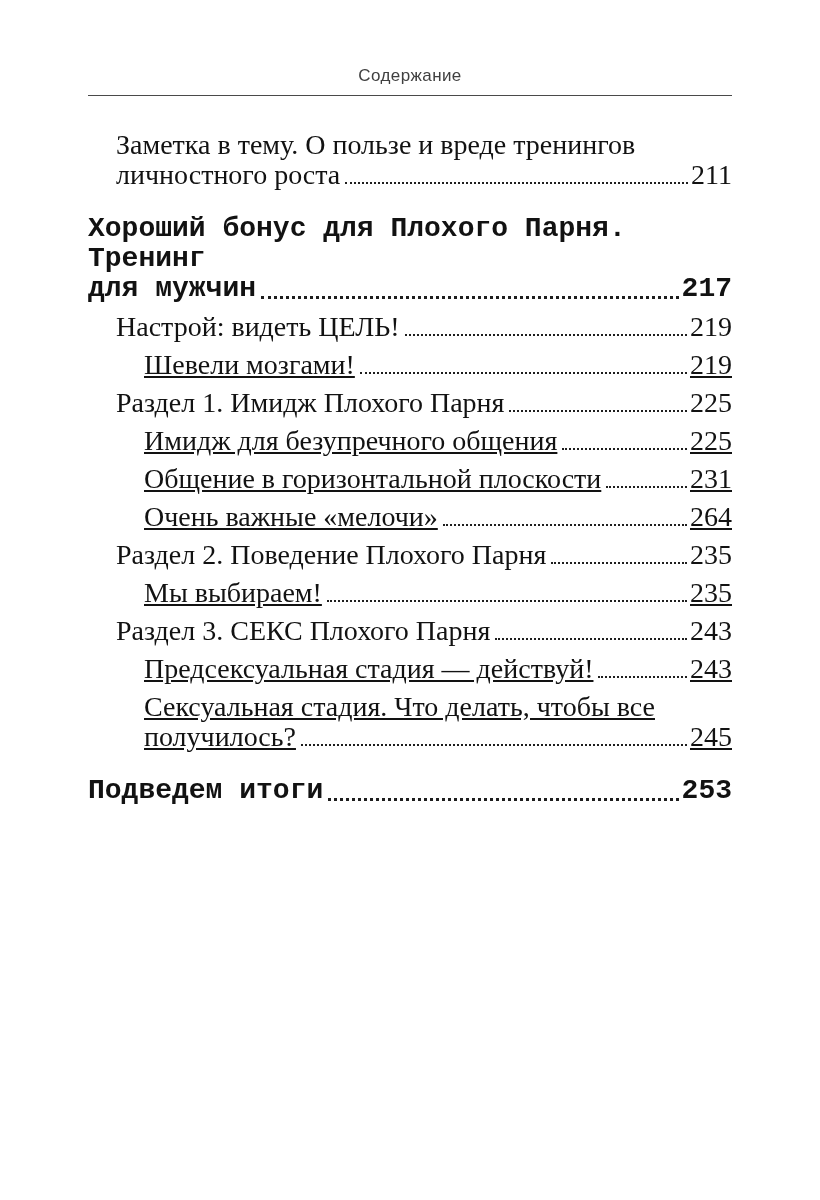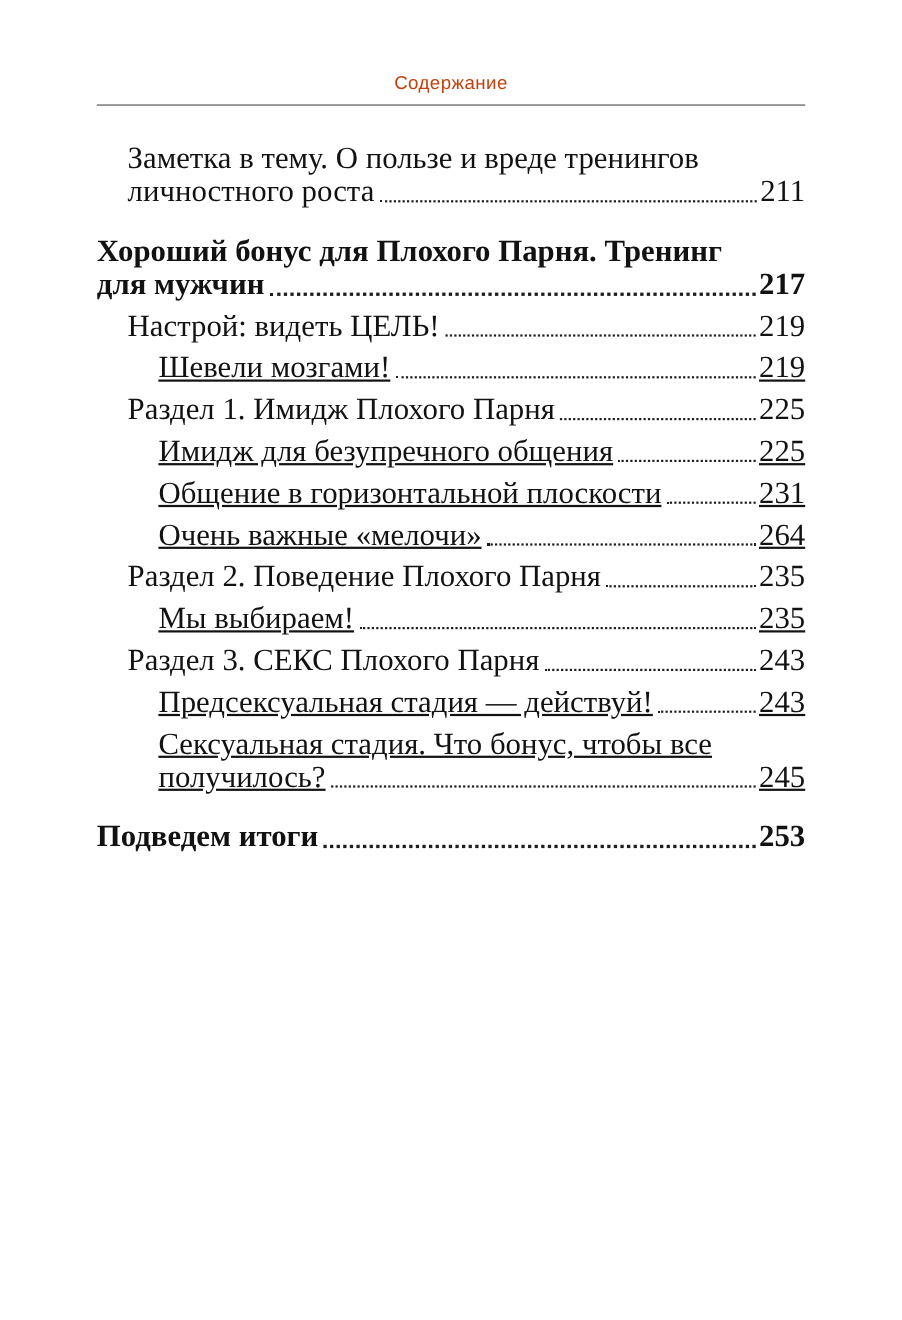--- a/index.html
+++ b/index.html
@@ -16,41 +16,42 @@
     padding: 66px 88px 0 88px;
     font-family: "Liberation Serif", "DejaVu Serif", serif;
     color: #121212;
     overflow: hidden;
   }
   .header-title {
     text-align: center;
     font-family: "Liberation Sans", "DejaVu Sans", sans-serif;
     font-size: 17px;
     letter-spacing: 0.4px;
-    color: #c2410c;
+    color: #404040;
   }
   .header-rule {
     border: 0;
     border-top: 1px solid #4a4a4a;
     margin: 9px 0 0 0;
     height: 0;
   }
   .toc {
     margin-top: 34px;
     font-size: 28px;
     line-height: 30px;
   }
   .entry {
     margin-bottom: 8px;
   }
   .entry.bold {
     font-weight: bold;
   }
   .entry.gap-before {
     margin-top: 24px;
+    font-family: Liberation Mono, monospace;
   }
   .entry.level-1 { padding-left: 28px; }
   .entry.level-2 { padding-left: 56px; text-decoration: underline; }
   .tline.last {
     display: flex;
     align-items: flex-end;
   }
   .tline .txt {
     white-space: pre-wrap;
     flex: 0 1 auto;
@@ -160,21 +161,21 @@
         </div>
       </div>
       <div class="entry level-2">
         <div class="tline last">
           <span class="txt">Предсексуальная стадия — действуй!</span>
           <span class="leader"></span>
           <span class="pageno">243</span>
         </div>
       </div>
       <div class="entry level-2">
-        <div class="tline plain">Сексуальная стадия. Что бонус, чтобы все</div>
+        <div class="tline plain">Сексуальная стадия. Что делать, чтобы все</div>
         <div class="tline last">
           <span class="txt">получилось?</span>
           <span class="leader"></span>
           <span class="pageno">245</span>
         </div>
       </div>
       <div class="entry level-0 bold gap-before">
         <div class="tline last">
           <span class="txt">Подведем итоги</span>
           <span class="leader"></span>

